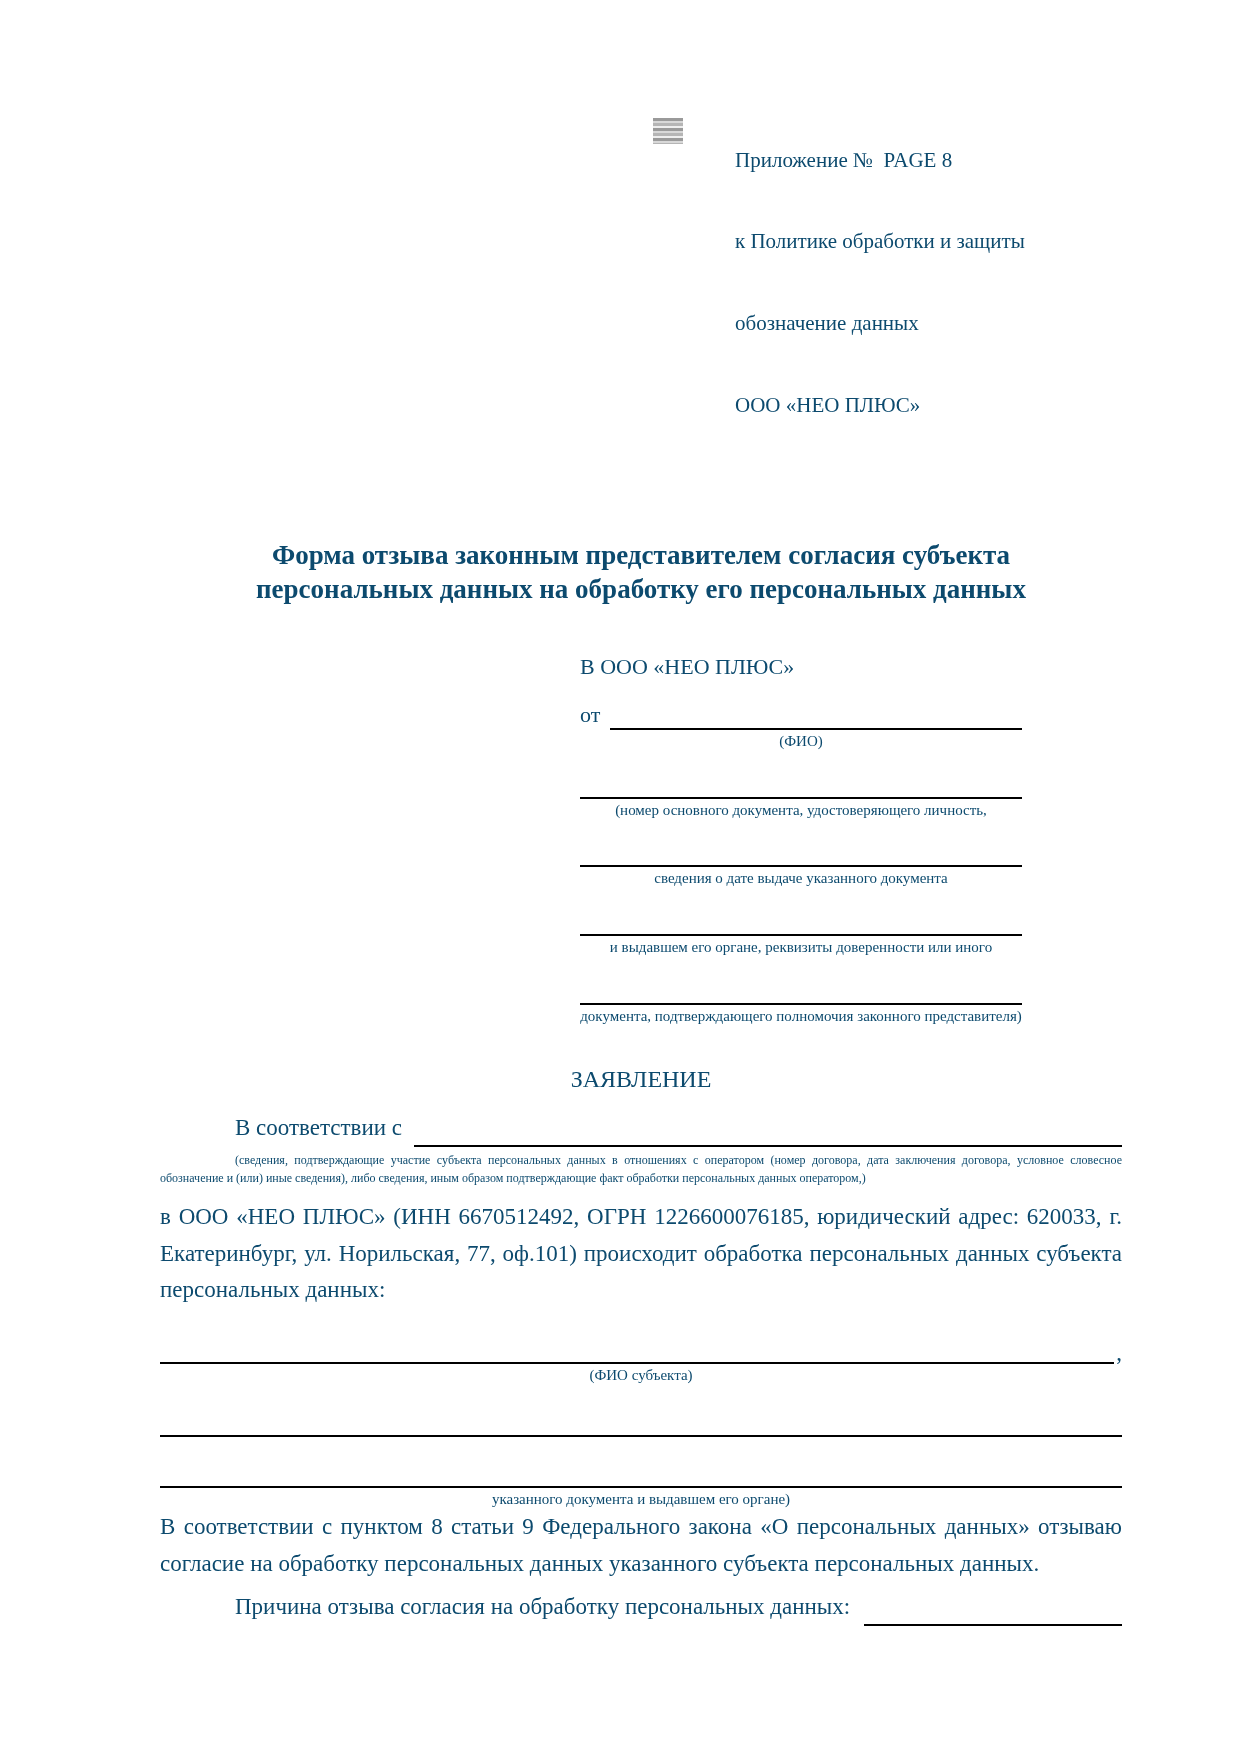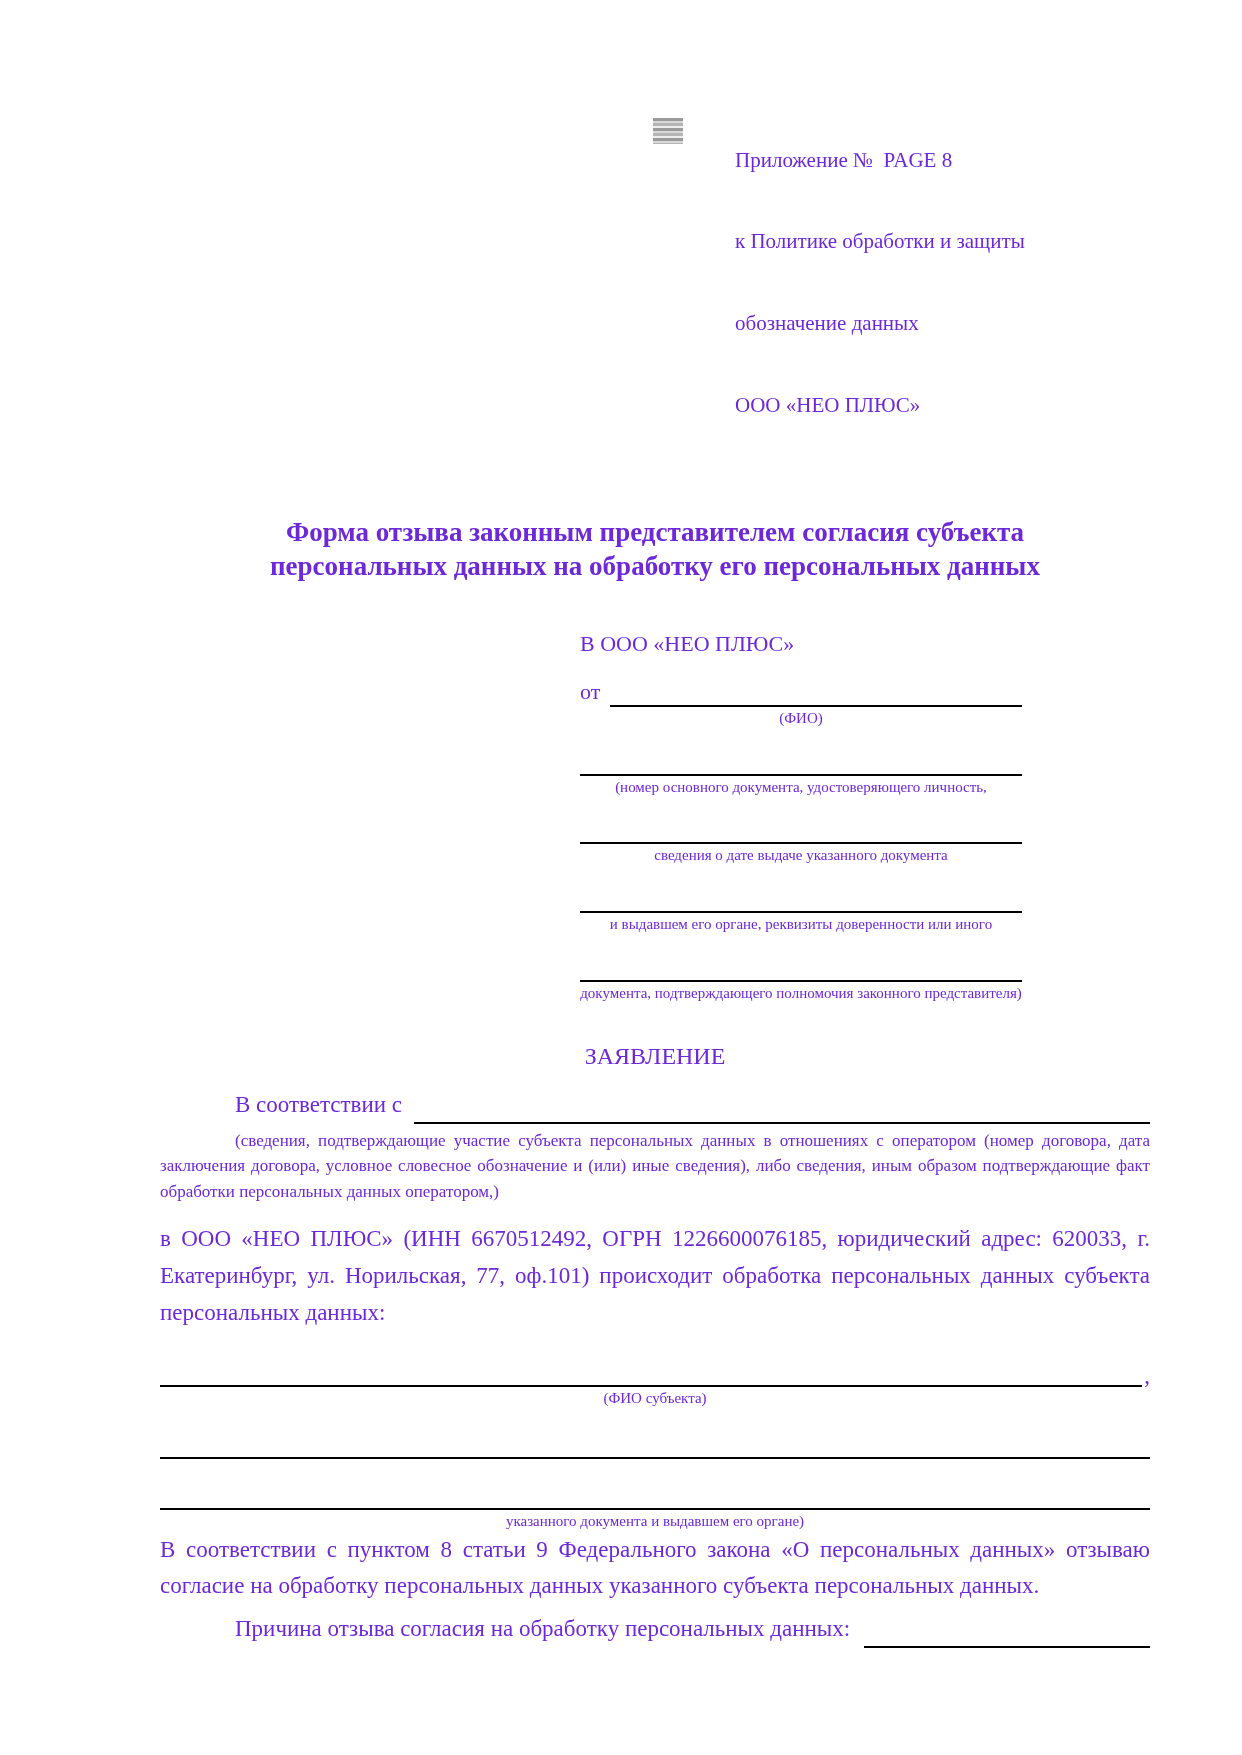--- a/index.html
+++ b/index.html
@@ -2,24 +2,24 @@
 <html lang="ru"><head>
 <meta charset="utf-8">
 <style>
   html,body{margin:0;padding:0;background:#e8e8e8;}
   .page{
     position:relative;
     width:1242px;
     height:1755px;
     margin:0 auto;
     background:#ffffff;
-    color:#6d28d9;
+    color:#0c4a6e;
     font-family:"Liberation Serif","DejaVu Serif",serif;
     box-sizing:border-box;
-    padding:92px 92px 40px 160px; 
+    padding:92px 120px 40px 160px; 
     font-size:23px;
     line-height:1.6;
   }
   
   .header-row{display:flex;align-items:flex-start;}
   .mini-doc-image{
     margin-left:493px;
     margin-top:26px;
     width:30px;height:26px;
     background:repeating-linear-gradient(
@@ -31,21 +31,21 @@
     flex:0 0 auto;
   }
   .header-block{
     margin-left:52px;
     font-size:21px;
     line-height:1.3;
     white-space:pre-wrap;
   }
   
   .doc-title{
-    margin-top:42px;
+    margin-top:65px;
     text-align:center;
     font-weight:bold;
     font-size:27px;
     line-height:1.25;
     padding:0 60px;
   }
   
   .addressee{
     margin-left:420px;   
     width:442px;
@@ -72,21 +72,21 @@
     font-size:24px;
     font-weight:normal;
   }
   .intro-row{
     display:flex;align-items:flex-end;
     margin-top:12px;
     padding-left:75px;
   }
   .intro-row .prefix{flex:0 0 auto;padding-right:12px;white-space:nowrap;}
   .fine-print{
-    font-size:17px;
+    font-size:12px;
     line-height:1.5;
     text-align:justify;
     text-indent:75px;
     margin-top:4px;
   }
   .para{
     text-align:justify;
     margin:0;
   }
   .blank-row{display:flex;align-items:flex-end;margin-top:30px;}

